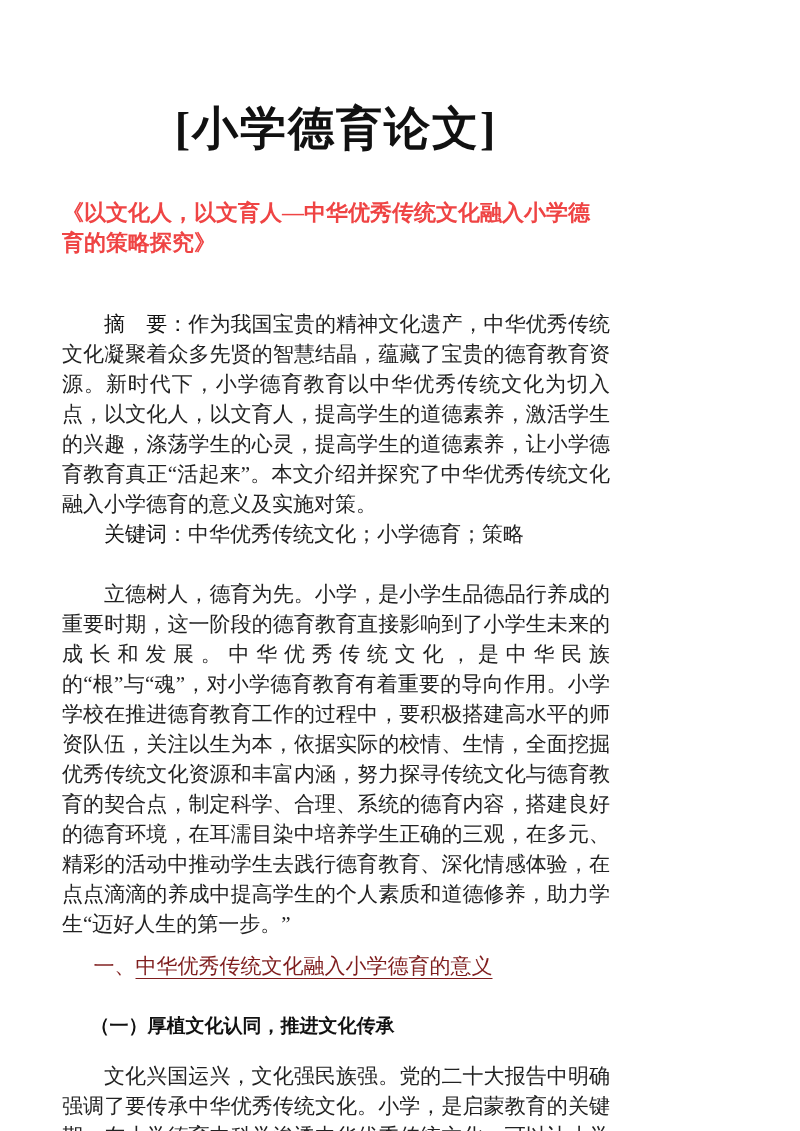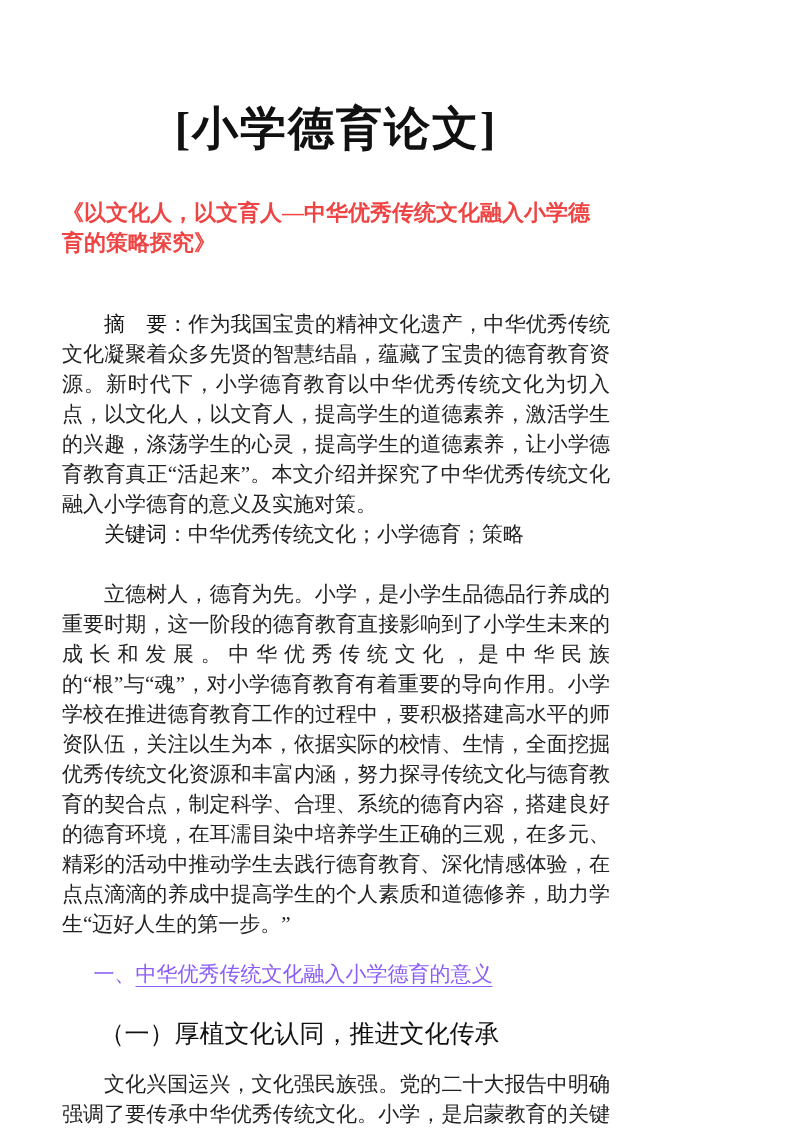--- a/index.html
+++ b/index.html
@@ -52,38 +52,38 @@
     margin-top: 0;
   }
   .intro {
     margin-top: 30px;
   }
   .bold-label {
     font-weight: normal;
     color: #111111;
   }
   .section-heading {
-    margin: 20px 0 0 0;
+    margin: 12px 0 0 0;
     font-size: 21px;
     line-height: 30px;
     text-indent: 1.5em;
     font-weight: normal;
-    color: #8b5cf6;
+    color: #7f1d1d;
   }
   .section-heading .underlined {
     text-decoration: underline;
     text-underline-offset: 5px;
     text-decoration-thickness: 1px;
   }
   .subsection-heading {
     margin: 30px 0 0 0;
-    font-size: 25px;
+    font-size: 19px;
     line-height: 30px;
     text-indent: 1.5em;
-    font-weight: normal;
+    font-weight: bold;
     color: #111111;
   }
   .subsection-para {
     margin-top: 20px;
   }
 </style>
 </head>
 <body>
 
 <div class="page">

